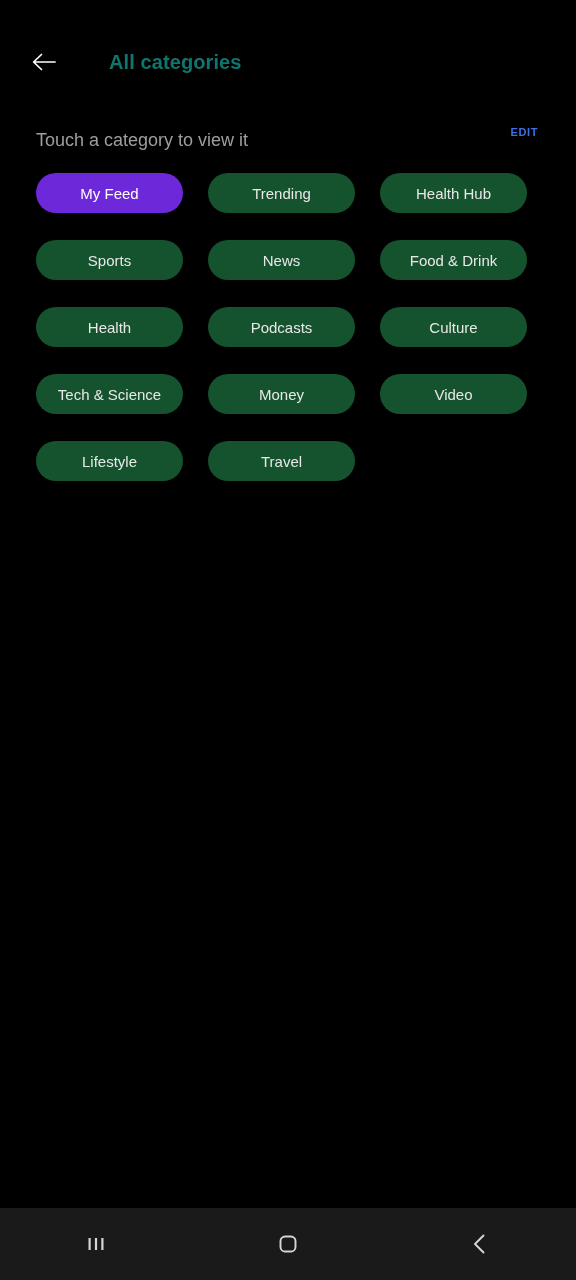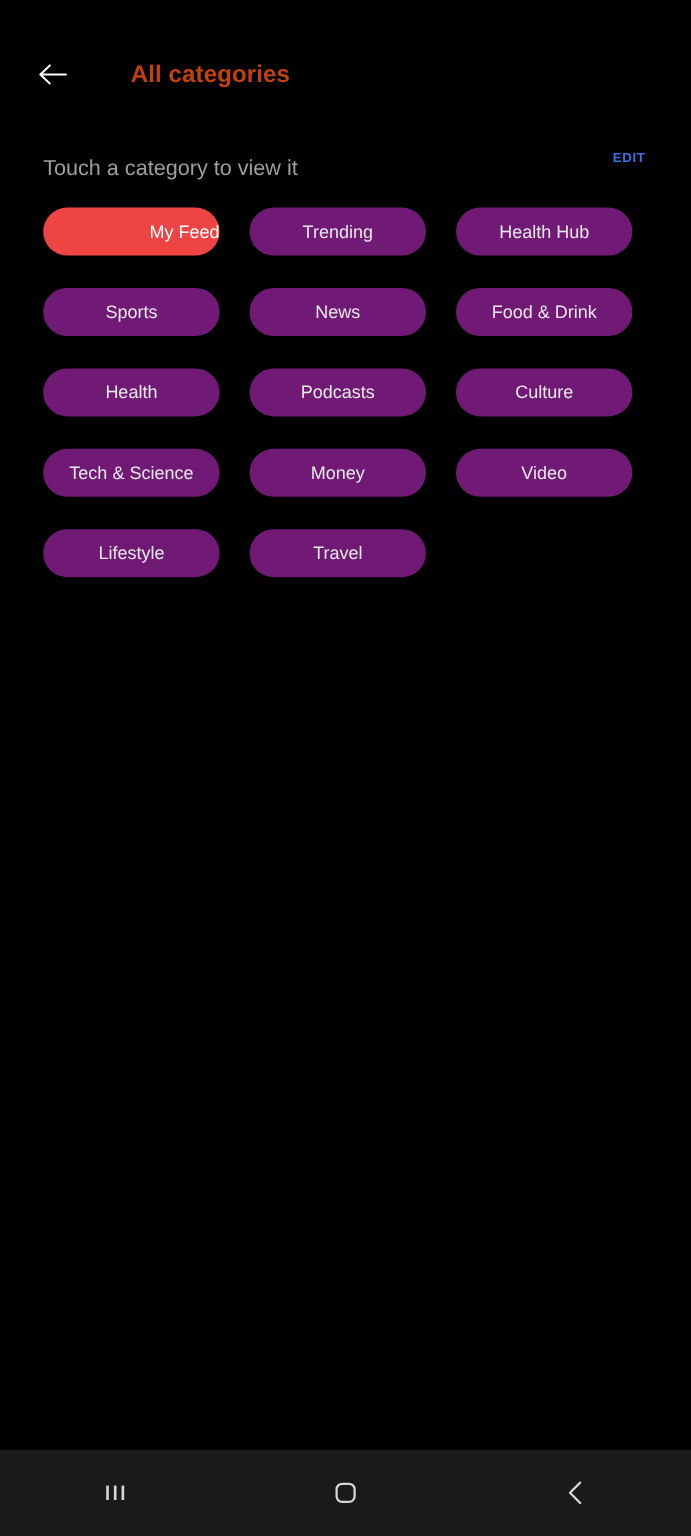--- a/index.html
+++ b/index.html
@@ -28,21 +28,21 @@
     width: 44px;
     height: 44px;
     display: flex;
     align-items: center;
     justify-content: center;
     cursor: pointer;
     flex: 0 0 auto;
   }
   .back-btn svg { display: block; }
   .appbar-title {
-    color: #c2410c;
+    color: #0f766e;
     font-size: 20px;
     font-weight: bold;
     letter-spacing: 0.1px;
     margin-left: 43px;
     white-space: nowrap;
   }
 
   
   .section {
     padding: 0 36px;
@@ -80,35 +80,34 @@
   .chip-grid {
     margin-top: 22px;
     display: grid;
     grid-template-columns: 147px 147px 147px;
     column-gap: 25px;
     row-gap: 27px;
   }
   .chip {
     height: 40px;
     border-radius: 20px;
-    background: #701a75;
+    background: #14532d;
     color: #e8e8e8;
     font-size: 15px;
     display: flex;
     align-items: center;
     justify-content: center;
     cursor: pointer;
     box-sizing: border-box;
     white-space: nowrap;
     overflow: hidden;
   }
   .chip.selected {
-    background: #ef4444;
+    background: #6d28d9;
     color: #ffffff;
-    justify-content: flex-end;
   }
 
   
   .navbar {
     position: absolute;
     left: 0;
     bottom: 0;
     width: 576px;
     height: 72px;
     background: #1a1a1a;

